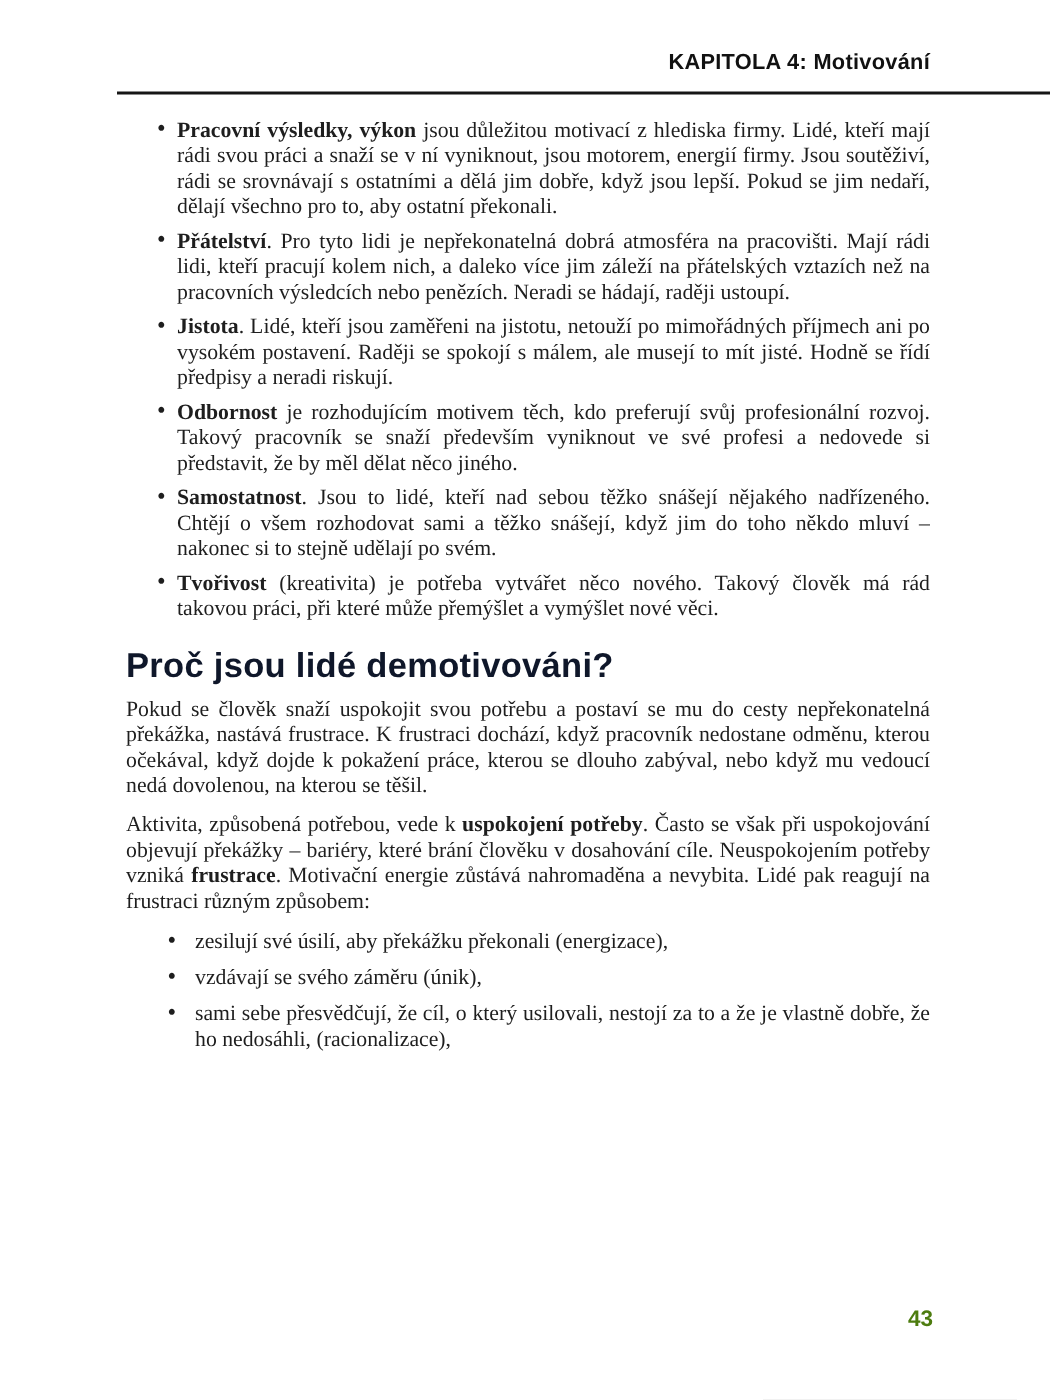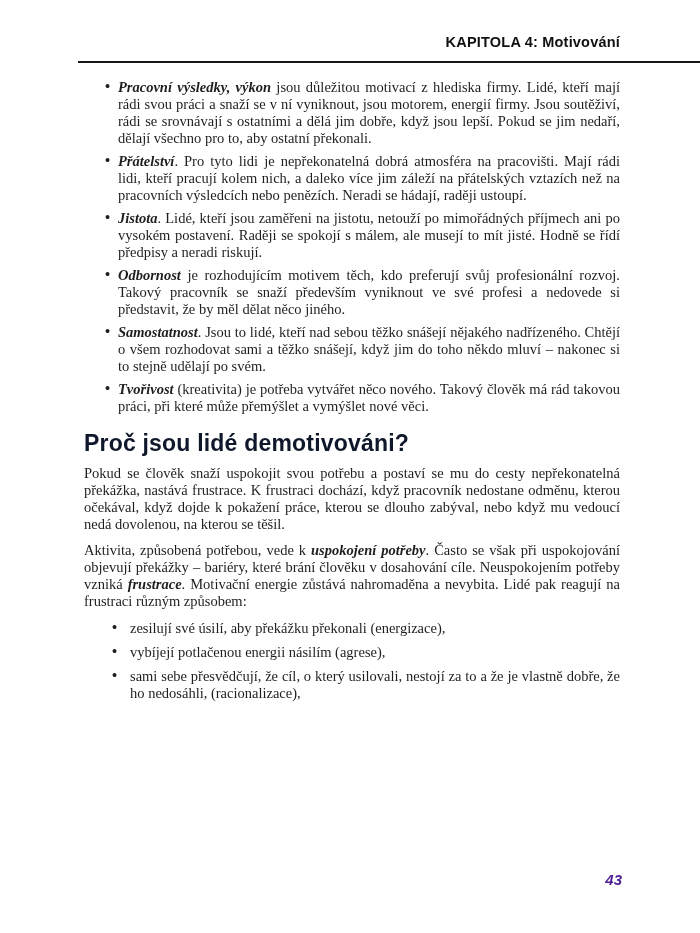--- a/index.html
+++ b/index.html
@@ -52,42 +52,41 @@
   }
   ul.reactions { margin-top: 10px; }
   ul.reactions li { padding-left: 46px; margin-bottom: 7px; }
   ul.reactions li::before {
     content: "\2022";
     position: absolute;
     left: 28px;
     top: -1px;
     font-weight: bold;
   }
-  .bi { font-weight: bold; font-style: italic; }
+  .bi { font-weight: bold; }
   .summary { margin-top: 9px !important; }
   .section-heading {
     margin: 15px 0 8px 0;
     font-family: "Liberation Sans", sans-serif;
     font-weight: bold;
     font-size: 23px;
     line-height: 27px;
     color: #0f172a;
     letter-spacing: 0.2px;
   }
   .para { margin-top: 9px !important; }
   .para-first { margin-top: 0 !important; }
   .page-number {
     position: absolute;
     top: 871px;
     right: 78px;
     font-family: "Liberation Sans", sans-serif;
     font-weight: bold;
     font-size: 15px;
-    color: #4c1d95;
-    font-style: italic;
+    color: #4d7c0f;
   }
 </style>
 </head>
 <body>
 
 <div class="page">
 
   <div class="running-header">
     <span>KAPITOLA 4: Motivování</span>
   </div>
@@ -118,21 +117,21 @@
 
 
     <h1 class="section-heading">Proč jsou lidé demotivováni?</h1>
 
     <p class="para para-first">Pokud se člověk snaží uspokojit svou potřebu a postaví se mu do cesty nepřekonatelná překážka, nastává frustrace. K frustraci dochází, když pracovník nedostane odměnu, kterou očekával, když dojde k pokažení práce, kterou se dlouho zabýval, nebo když mu vedoucí nedá dovolenou, na kterou se těšil.</p>
 
     <p class="para"><span>Aktivita, způsobená potřebou, vede k </span><span class="bi">uspokojení potřeby</span><span>. Často se však při uspokojování objevují překážky – bariéry, které brání člověku v dosahování cíle. Neuspokojením potřeby vzniká </span><span class="bi">frustrace</span><span>. Motivační energie zůstává nahromaděna a nevybita. Lidé pak reagují na frustraci různým způsobem:</span></p>
 
     <ul class="bullets reactions">
       <li>zesilují své úsilí, aby překážku překonali (energizace),</li>
-      <li>vybíjejí potlačenou energii násilím (agrese),</li>
+      <li>vzdávají se svého záměru (únik),</li>
       <li>sami sebe přesvědčují, že cíl, o který usilovali, nestojí za to a že je vlastně dobře, že ho nedosáhli, (racionalizace),</li>
     </ul>
 
   </div>
 
   <div class="page-number">43</div>
 
 </div>
 
 </body></html>

